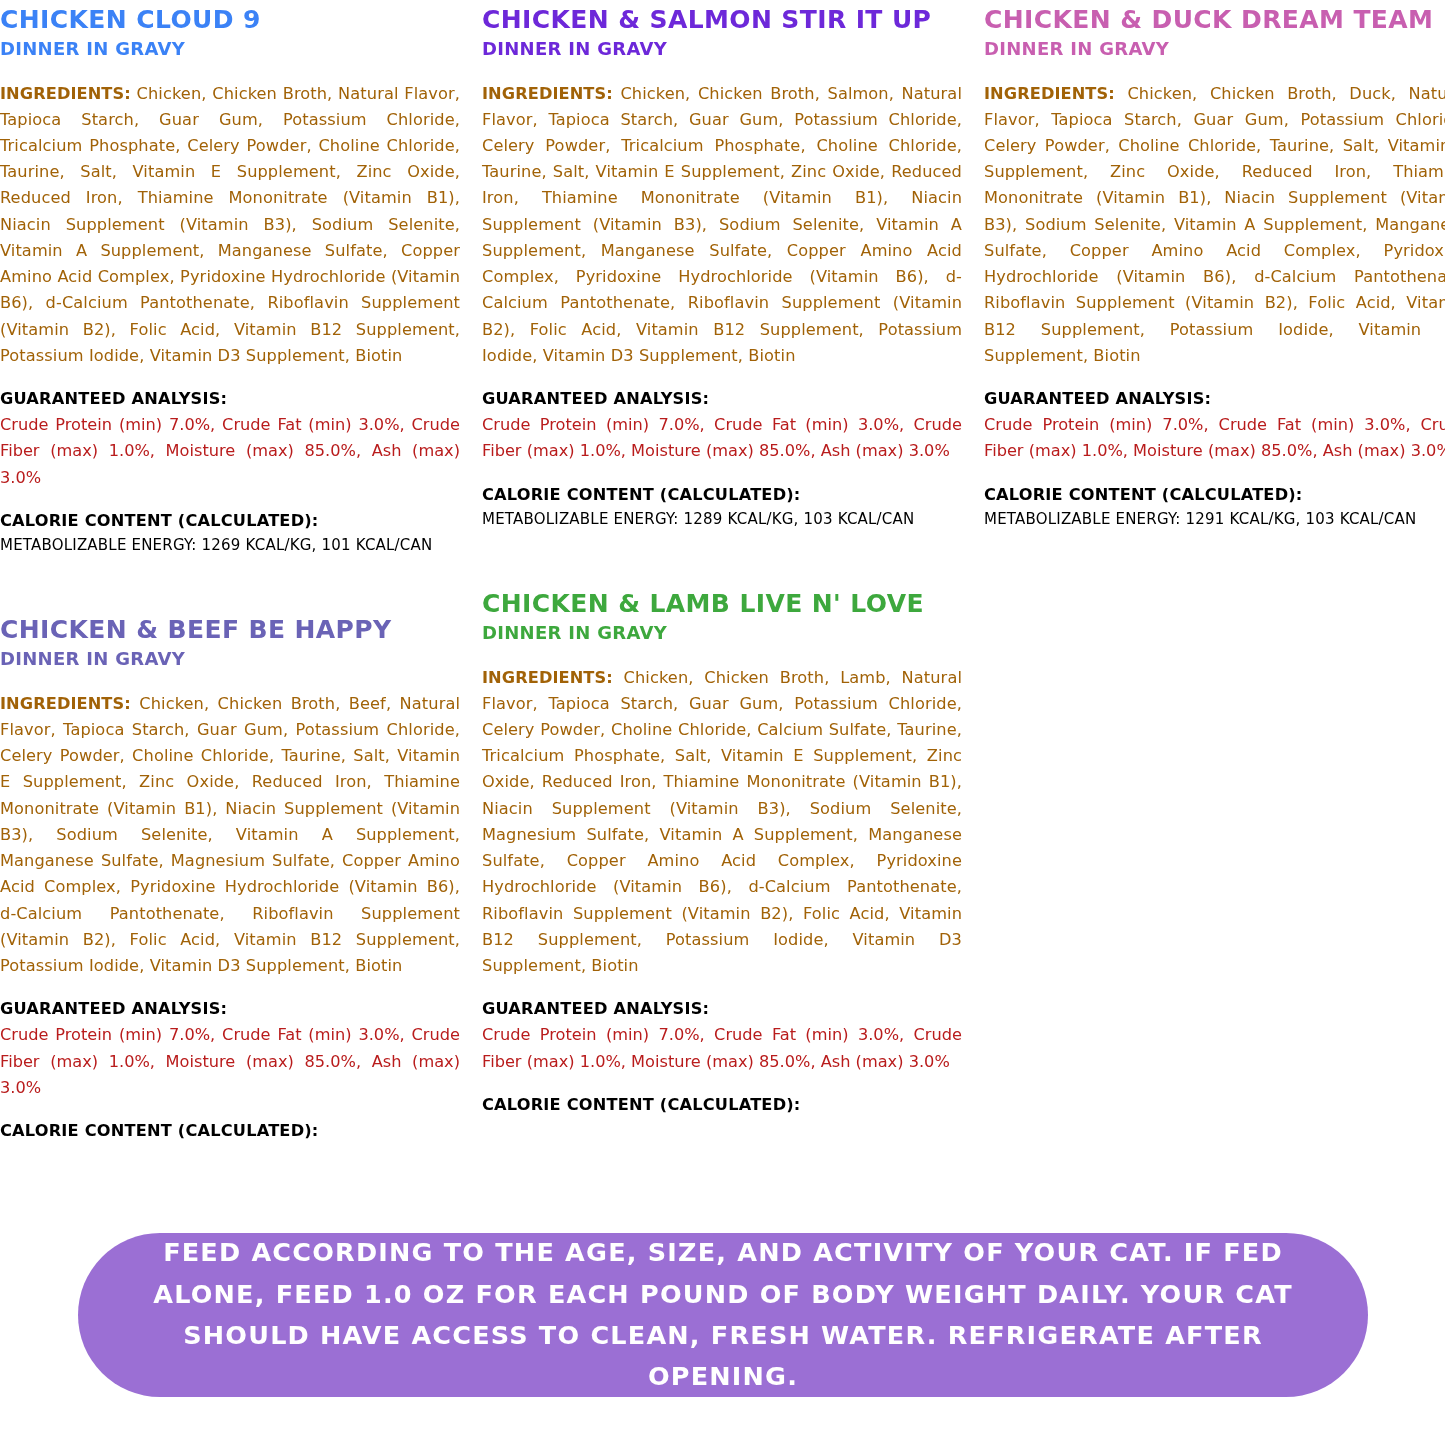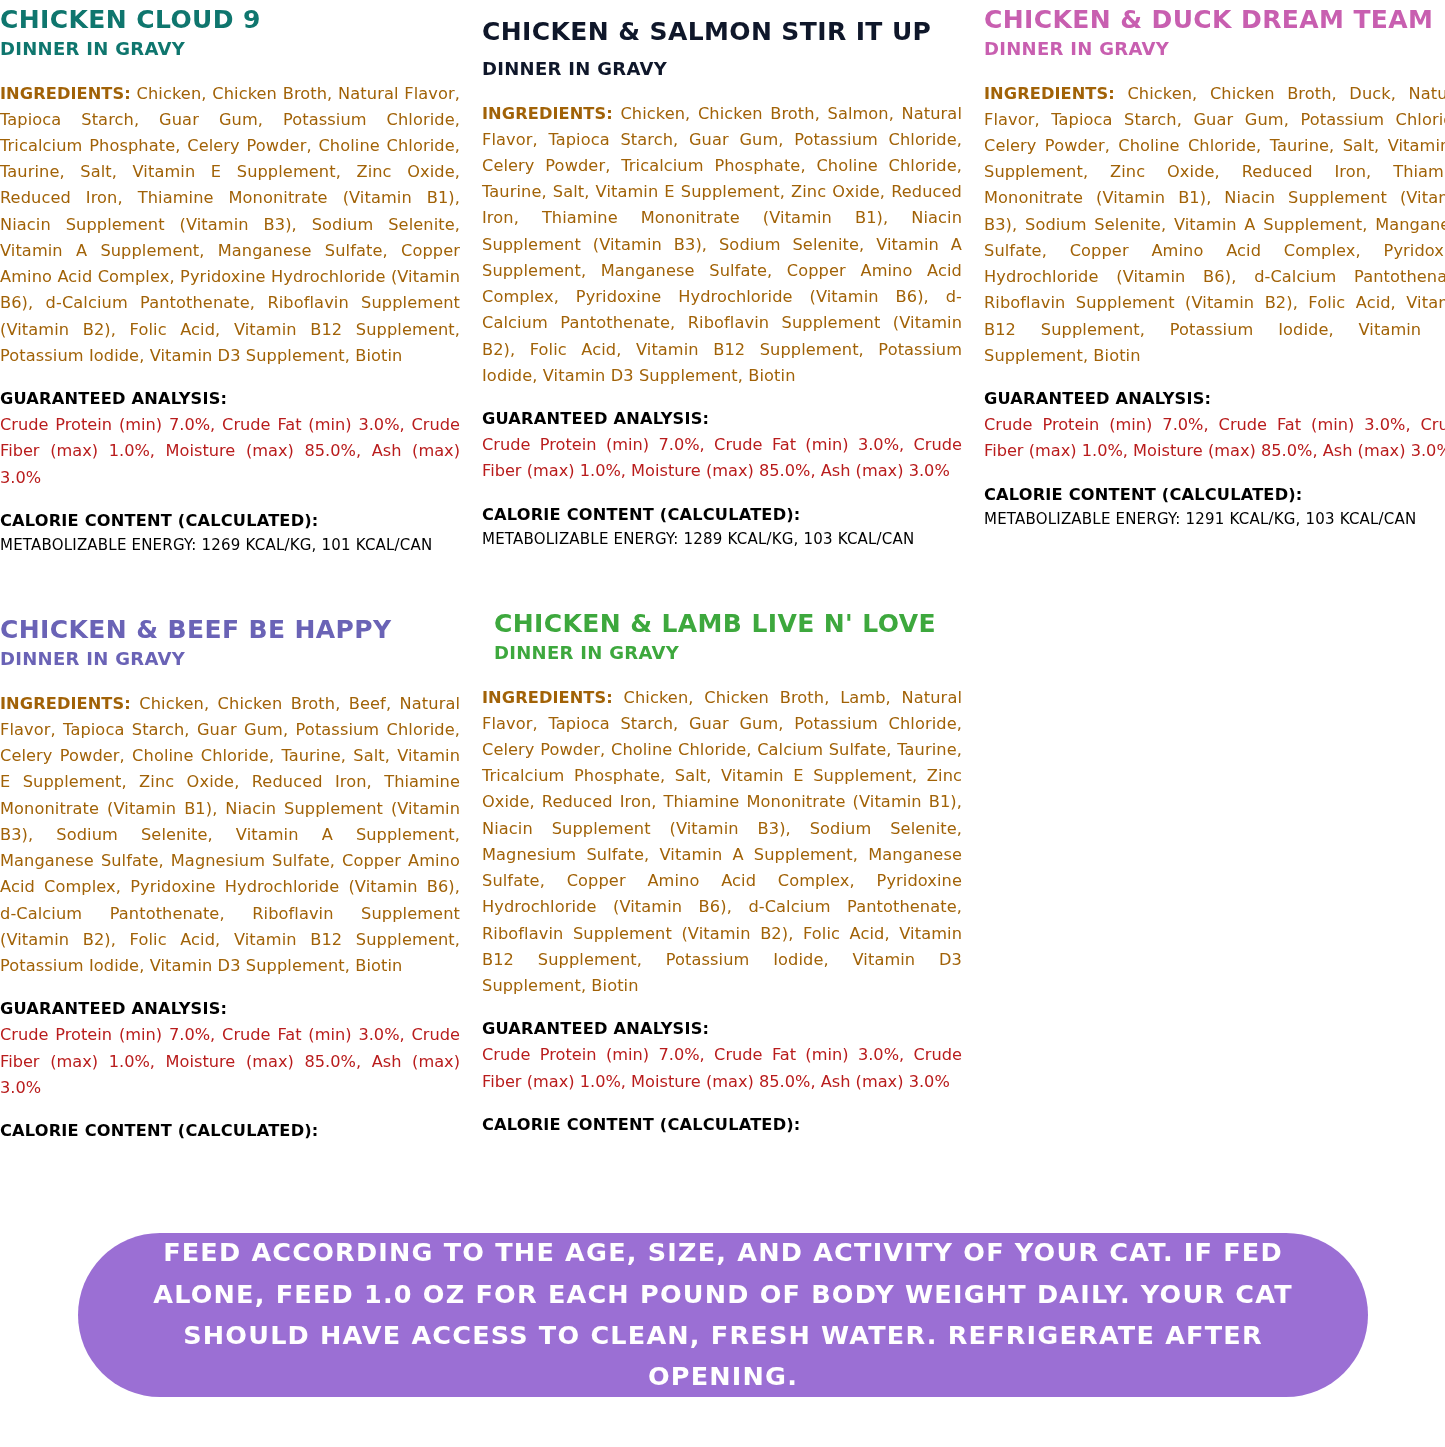--- a/index.html
+++ b/index.html
@@ -84,25 +84,25 @@
     font-size: 15px;
     line-height: 1.5;
     color: #000;
     margin: 0 0 18px 0;
     letter-spacing: 0.2px;
     text-transform: uppercase;
   }
   .spacer-lg { height: 42px; }
 
   
-  .c-cloud9 { color: #0f766e; }
-  .c-salmon { color: #0f172a; margin-top: 12px; }
+  .c-cloud9 { color: #3b82f6; }
+  .c-salmon { color: #6d28d9; }
   .c-duck   { color: #c85fb0; }
   .c-beef   { color: #6a63b6; }
-  .c-lamb   { color: #3da83d; margin-left: 12px; }
+  .c-lamb   { color: #3da83d; }
 
   .feeding-banner {
     position: absolute;
     left: 78px;
     top: 1233px;
     width: 1290px;
     height: 164px;
     background: #9b6fd4;
     border-radius: 99px;
     display: flex;

